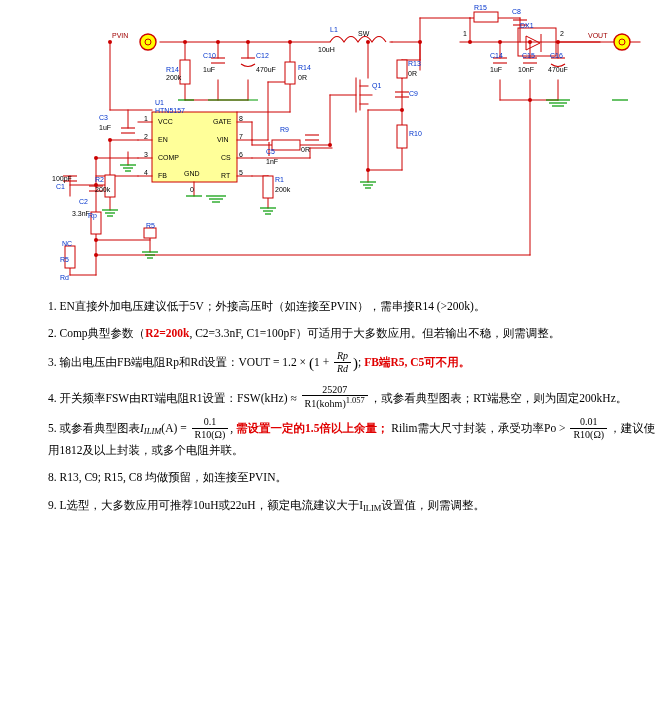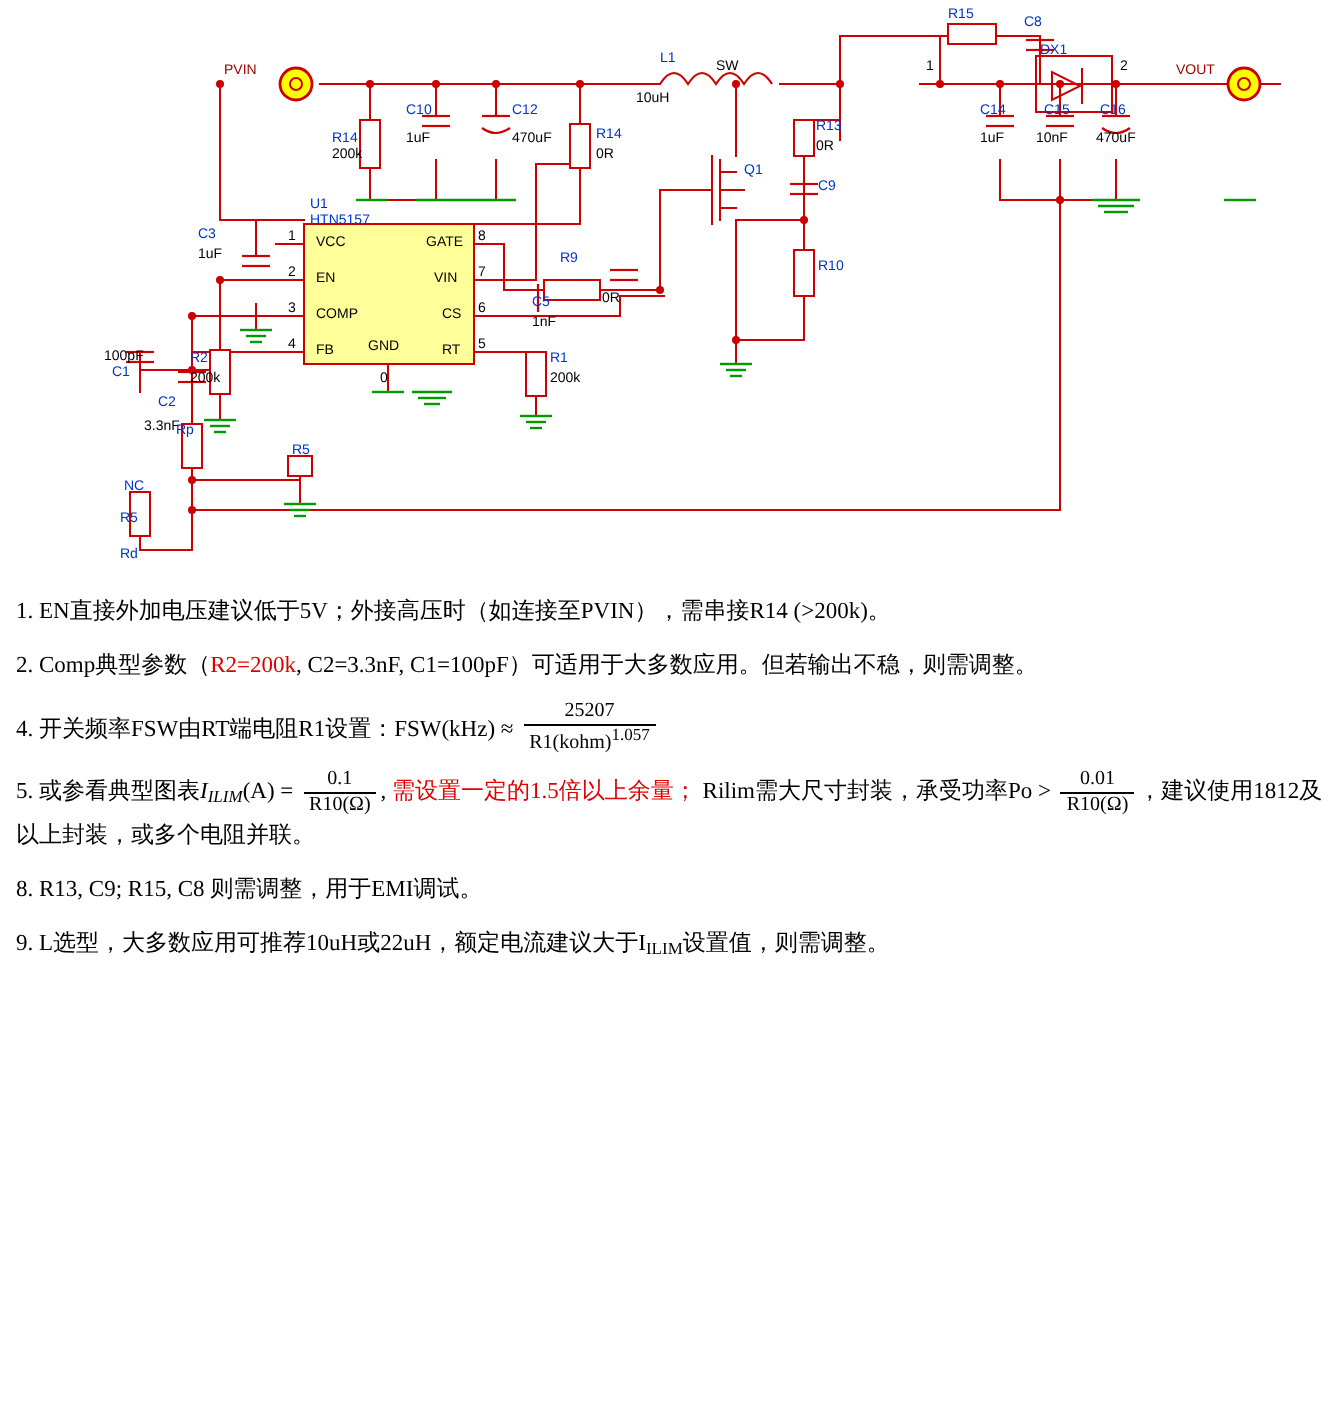--- a/index.html
+++ b/index.html
@@ -9,23 +9,23 @@
   
   #schematic{position:relative;width:672px;height:290px;}
   #schematic svg{display:block;}
 
   .sch-text{position:absolute;font-family:"Liberation Sans",sans-serif;font-size:7px;line-height:1;white-space:nowrap;}
   .t-blue{color:#0033cc;}
   .t-black{color:#000;}
   .t-dkred{color:#a00000;}
 
   
-  #notes{position:relative;padding:6px 10px 0 8px;font-size:11.5px;line-height:1.75;}
+  #notes{position:relative;padding:6px 10px 0 8px;font-size:11.5px;line-height:1.75;margin-left:40px;}
   .note{margin:0 0 7px 0;font-size:11.5px;}
-  .note .red{color:#e00000;font-weight:normal;}
+  .note .red{color:#e00000;font-weight:bold;}
   .frac{display:inline-block;vertical-align:-0.55em;text-align:center;font-size:10px;line-height:1.15;margin:0 2px;}
   .frac .num{display:block;padding:0 3px;border-bottom:1px solid #000;}
   .frac .den{display:block;padding:0 3px;}
   .sub{font-size:8.5px;vertical-align:-0.25em;}
   .sup{font-size:8.5px;vertical-align:0.45em;}
   .it{font-style:italic;}
   .paren-big{font-size:15px;vertical-align:-0.12em;}
 </style>
 </head>
 <body>
@@ -363,38 +363,44 @@
     <p class="note">
       <span>1.</span>
       <span>EN直接外加电压建议低于5V；外接高压时（如连接至PVIN），需串接R14 (&gt;200k)。</span>
     </p>
 
     <p class="note">
       <span>2.</span>
       <span>Comp典型参数（</span><span class="red">R2=200k</span><span>, C2=3.3nF, C1=100pF）可适用于大多数应用。但若输出不稳，则需调整。</span>
     </p>
 
+    <p class="note">
+      <span>3.</span>
+      <span>输出电压由FB端电阻Rp和Rd设置：VOUT = 1.2 × </span><span class="paren-big">(</span>1 +
+      <span class="frac"><span class="num it">Rp</span><span class="den it">Rd</span></span><span class="paren-big">)</span>;
+      <span class="red">FB端R5, C5可不用。</span>
+    </p>
 
     <p class="note">
       <span>4.</span>
-      <span>开关频率FSW由RT端电阻R1设置：FSW(kHz) ≈ </span><span class="frac"><span class="num">25207</span><span class="den">R1(kohm)<span class="sup">1.057</span></span></span>
+      <span>开关频率FSW由RT端电阻R1设置：FSW(kHz) ≈ </span><span class="frac"><span class="num">25207</span><span class="den">R1(kohm)<span class="sup">1.057</span></span></span><span>，或参看典型图表；RT端悬空，则为固定200kHz。</span>
     </p>
 
     <p class="note">
       <span>5.</span>
       <span>或参看典型图表</span><span class="it">I</span><span class="sub it">ILIM</span><span>(A) = </span><span class="frac"><span class="num">0.1</span><span class="den">R10(Ω)</span></span>,
       <span class="red">需设置一定的1.5倍以上余量；</span>
       <span>Rilim需大尺寸封装，承受功率Po &gt; </span><span class="frac"><span class="num">0.01</span><span class="den">R10(Ω)</span></span><span>，建议使用1812及以上封装，或多个电阻并联。</span>
     </p>
 
 
 
     <p class="note">
       <span>8.</span>
-      <span>R13, C9; R15, C8 则需调整，用于EMI调试。</span>
+      <span>R13, C9; R15, C8 均做预留，如连接至PVIN。</span>
     </p>
 
     <p class="note">
       <span>9.</span>
       <span>L选型，大多数应用可推荐10uH或22uH，额定电流建议大于I</span><span class="sub">ILIM</span><span>设置值，则需调整。</span>
     </p>
 
   </div>
 
 </div>

